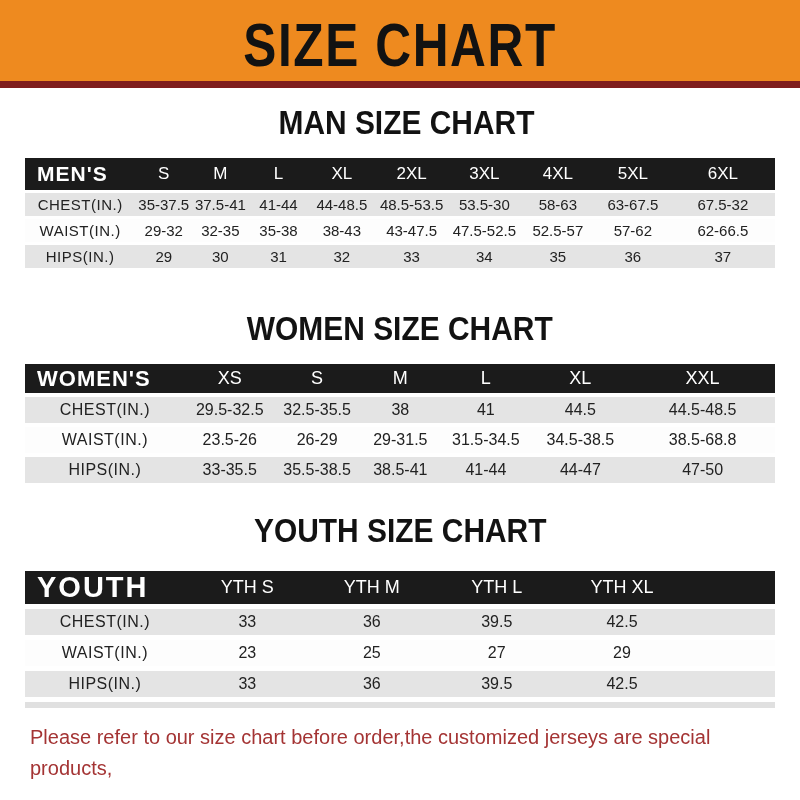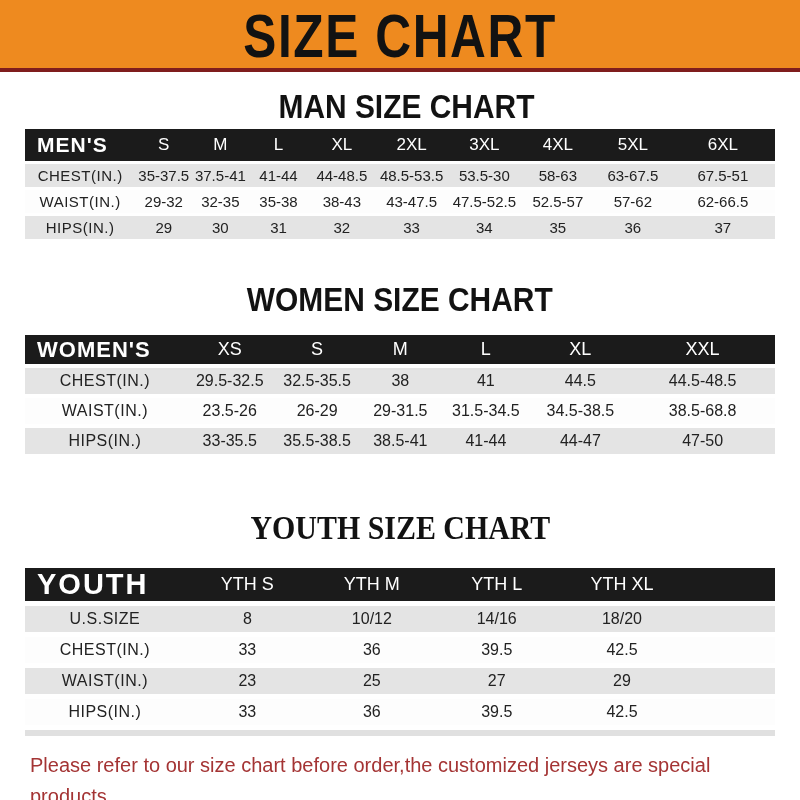--- a/index.html
+++ b/index.html
@@ -13,46 +13,46 @@
   html, body {
     margin: 0; padding: 0;
     width: 800px; height: 800px;
     background: #ffffff;
     font-family: "Liberation Sans", sans-serif;
     color: var(--text_color);
     overflow: hidden;
   }
   
   .banner {
-    width: 800px; height: 72px;
+    width: 800px; height: 88px;
     background: var(--banner_bg);
-    display: flex; align-items: flex-start; justify-content: center;
-    border-bottom: 4px solid #7f1d1d;
+    display: flex; align-items: flex-end; justify-content: center;
+    border-bottom: 7px solid #7f1d1d;
   }
   .banner .banner-title {
     font-size: 62px; line-height: 72px; font-weight: bold;
     color: #121212; letter-spacing: 2px;
     transform: scaleX(0.80); transform-origin: 50% 50%;
     white-space: nowrap;
   }
   
   .section-heading {
     text-align: center;
     margin: 0; padding: 0;
   }
   .section-heading .heading-text {
     display: inline-block;
     font-size: 34px; font-weight: bold; color: #121212;
     letter-spacing: 0px;
     transform: scaleX(0.88); transform-origin: 50% 50%;
     white-space: nowrap;
   }
-  .heading-men   { margin-top: 15px; margin-bottom: 0; padding-left: 12px; }
+  .heading-men   { margin-top: 15px; margin-bottom: 13px; padding-left: 12px; }
   .heading-women { margin-top: 38px; margin-bottom: 12px; }
-  .heading-youth { margin-top: 51px; margin-bottom: 16px; font-family: Liberation Serif, serif; }
+  .heading-youth { margin-top: 24px; margin-bottom: 16px; }
   
   .size-table {
     width: 750px;
     margin: 0 auto;
     border-collapse: separate;
     border-spacing: 0 3px;
     table-layout: fixed;
   }
   .size-table thead th {
     background: var(--header_bg);
@@ -151,21 +151,21 @@
       <tr>
         <th class="row-label">CHEST(IN.)</th>
         <td>35-37.5</td>
         <td>37.5-41</td>
         <td>41-44</td>
         <td>44-48.5</td>
         <td>48.5-53.5</td>
         <td>53.5-30</td>
         <td>58-63</td>
         <td>63-67.5</td>
-        <td>67.5-51</td>
+        <td>67.5-32</td>
       </tr>
       <tr>
         <th class="row-label">WAIST(IN.)</th>
         <td>29-32</td>
         <td>32-35</td>
         <td>35-38</td>
         <td>38-43</td>
         <td>43-47.5</td>
         <td>47.5-52.5</td>
         <td>52.5-57</td>
@@ -259,28 +259,20 @@
         <th class="header-label">YOUTH</th>
         <th class="header-size">YTH S</th>
         <th class="header-size">YTH M</th>
         <th class="header-size">YTH L</th>
         <th class="header-size">YTH XL</th>
         <th></th>
       </tr>
     </thead>
     <tbody>
       <tr>
-        <th class="row-label">U.S.SIZE</th>
-        <td>8</td>
-        <td>10/12</td>
-        <td>14/16</td>
-        <td>18/20</td>
-        <td></td>
-      </tr>
-      <tr>
         <th class="row-label">CHEST(IN.)</th>
         <td>33</td>
         <td>36</td>
         <td>39.5</td>
         <td>42.5</td>
         <td></td>
       </tr>
       <tr>
         <th class="row-label">WAIST(IN.)</th>
         <td>23</td>

